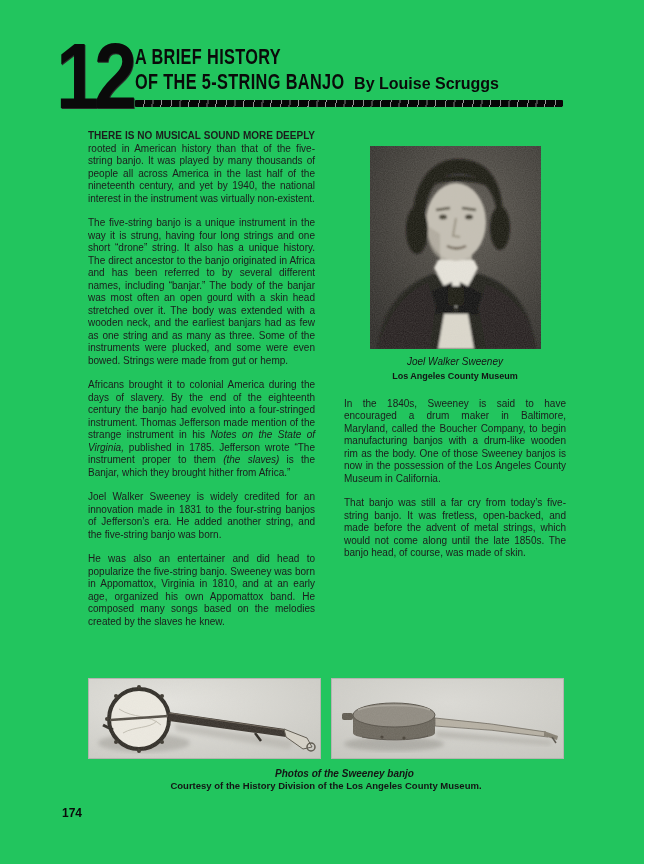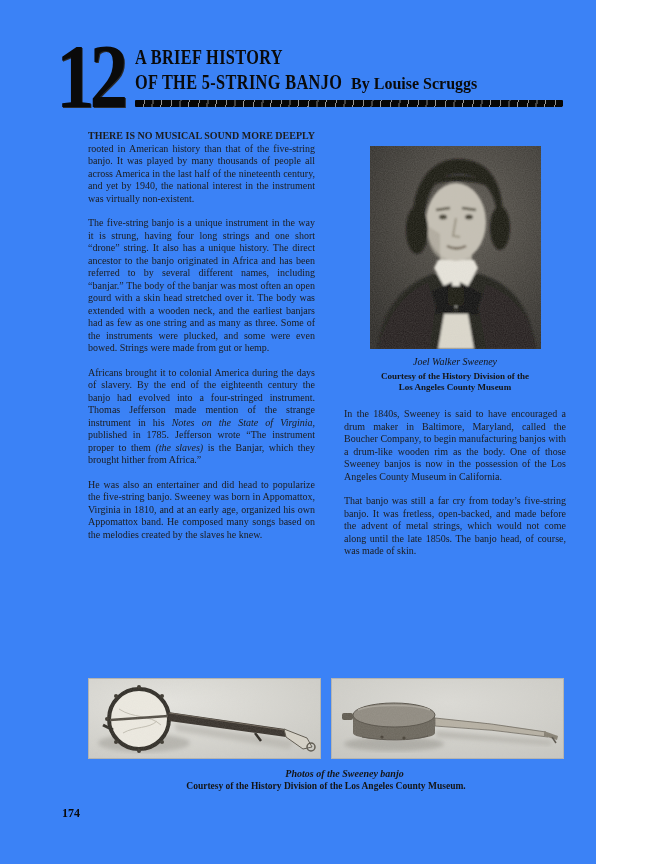--- a/index.html
+++ b/index.html
@@ -1,18 +1,18 @@
 <!DOCTYPE html>
 <html><head>
 <meta charset="utf-8">
 <style>
   html,body{margin:0;padding:0;background:#ffffff;}
   .page{
-    position:relative;width:596px;height:864px;background:#3b82f6;overflow:hidden;
-    font-family:Liberation Serif, serif;color:#1c1c1c;
+    position:relative;width:644px;height:864px;background:#22c55e;overflow:hidden;
+    font-family:Liberation Sans, sans-serif;color:#1c1c1c;
   }
   
   .header{position:absolute;left:55px;top:40px;width:560px;}
   .chapter-number{
     position:absolute;left:1px;top:2px;
     font-size:92px;line-height:68px;font-weight:bold;color:#0a0a0a;
     letter-spacing:-6px;transform:scaleX(0.84);transform-origin:left top;
     text-shadow:1px 1px 0 #2a2a2a;
   }
   .title-block{margin-left:80px;position:relative;padding-top:4px;}
@@ -66,20 +66,21 @@
       <div class="title-line line1"><span class="condensed">A BRIEF HISTORY</span></div>
       <div class="title-line line2"><span class="condensed">OF THE 5-STRING BANJO</span><span class="byline">By Louise Scruggs</span></div>
     </div>
     <div class="title-rule"></div>
   </div>
 
   <div class="col col-left">
     <p><span class="b">THERE IS NO MUSICAL SOUND MORE DEEPLY</span><span> rooted in American history than that of the five-string banjo. It was played by many thousands of people all across America in the last half of the nineteenth century, and yet by 1940, the national interest in the instrument was virtually non-existent.</span></p>
     <p><span>The five-string banjo is a unique instrument in the way it is strung, having four long strings and one short “drone” string. It also has a unique history. The direct ancestor to the banjo originated in Africa and has been referred to by several different names, including “banjar.” The body of the banjar was most often an open gourd with a skin head stretched over it. The body was extended with a wooden neck, and the earliest banjars had as few as one string and as many as three. Some of the instruments were plucked, and some were even bowed. Strings were made from gut or hemp.</span></p>
     <p><span>Africans brought it to colonial America during the days of slavery. By the end of the eighteenth century the banjo had evolved into a four-stringed instrument. Thomas Jefferson made mention of the strange instrument in his </span><span class="i">Notes on the State of Virginia,</span><span> published in 1785. Jefferson wrote “The instrument proper to them </span><span class="i">(the slaves)</span><span> is the Banjar, which they brought hither from Africa.”</span></p>
+    <p><span>Joel Walker Sweeney is widely credited for an innovation made in 1831 to the four-string banjos of Jefferson’s era. He added another string, and the five-string banjo was born.</span></p>
     <p><span>He was also an entertainer and did head to popularize the five-string banjo. Sweeney was born in Appomattox, Virginia in 1810, and at an early age, organized his own Appomattox band. He composed many songs based on the melodies created by the slaves he knew.</span></p>
   </div>
 
   <div class="col col-right">
 
     <div class="portrait-figure">
       <div class="portrait-photo">
 
         <svg width="171" height="203" viewBox="0 0 171 203">
           <defs>
@@ -118,21 +119,20 @@
             <rect x="78" y="140" width="16" height="20" rx="3" fill="#141210"></rect>
             <path d="M74,168 L98,168 L104,203 L68,203 Z" fill="#ddd9cd"></path>
             <path d="M8,203 C14,172 34,146 58,136 L66,160 L60,203 Z" fill="#201e1a"></path>
             <path d="M166,203 C162,170 144,148 116,138 L108,162 L116,203 Z" fill="#201e1a"></path>
           </g>
           <rect width="171" height="203" filter="url(#pnoise)" opacity="0.5"></rect>
         </svg>
       </div>
       <div class="figure-caption">Joel Walker Sweeney</div>
       <div class="figure-credit">
-        <div>Courtesy of the History Division of the</div>
         <div>Los Angeles County Museum</div>
       </div>
     </div>
 
     <p><span>In the 1840s, Sweeney is said to have encouraged a drum maker in Baltimore, Maryland, called the Boucher Company, to begin manufacturing banjos with a drum-like wooden rim as the body. One of those Sweeney banjos is now in the possession of the Los Angeles County Museum in California.</span></p>
     <p><span>That banjo was still a far cry from today’s five-string banjo. It was fretless, open-backed, and made before the advent of metal strings, which would not come along until the late 1850s. The banjo head, of course, was made of skin.</span></p>
   </div>
 
   <div class="photos-strip">
     <div class="photo">

